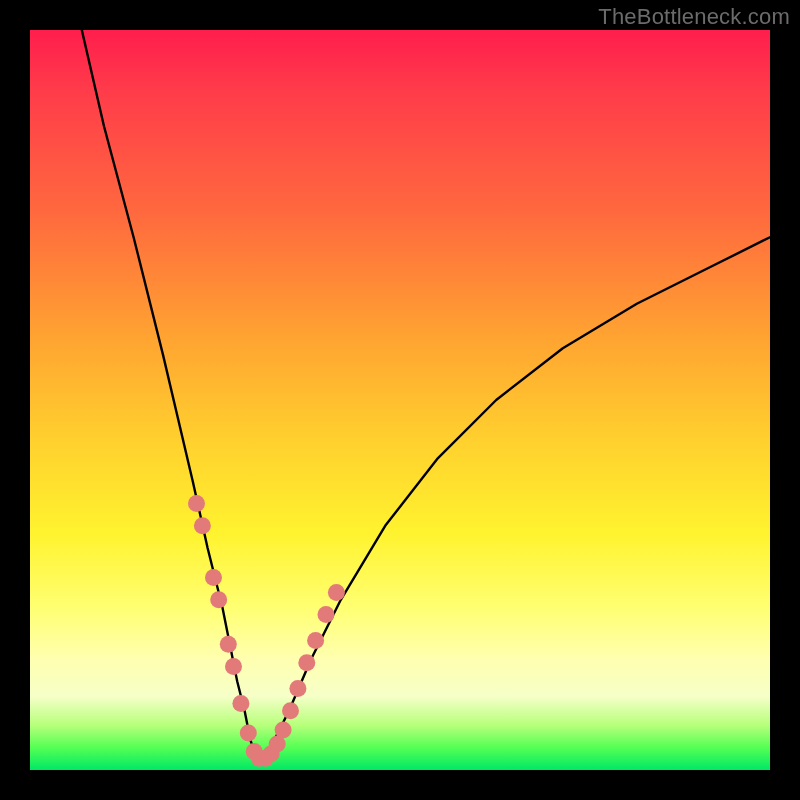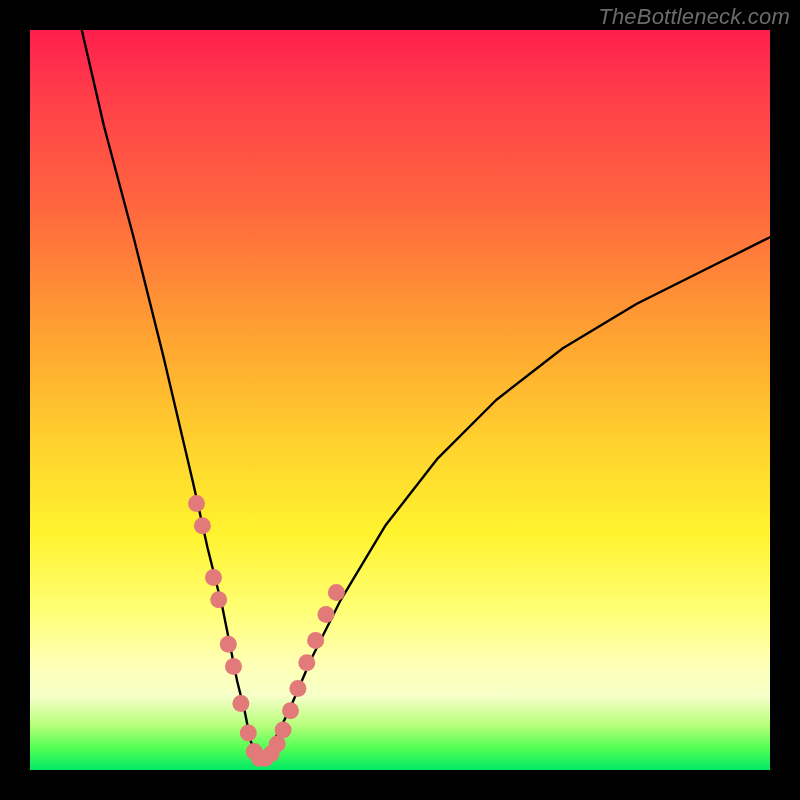--- a/index.html
+++ b/index.html
@@ -9,21 +9,20 @@
     height: 800px;
     background: #000;
     overflow: hidden;
     font-family: Arial, Helvetica, sans-serif;
   }
   .stage {
     position: relative;
     width: 800px;
     height: 647px;
     background: #000;
-    font-style: italic;
   }
   .plot-area {
     position: absolute;
     left: 30px;
     top: 30px;
     width: 740px;
     height: 740px;
     overflow: hidden;
   }
   .gradient-bg {

